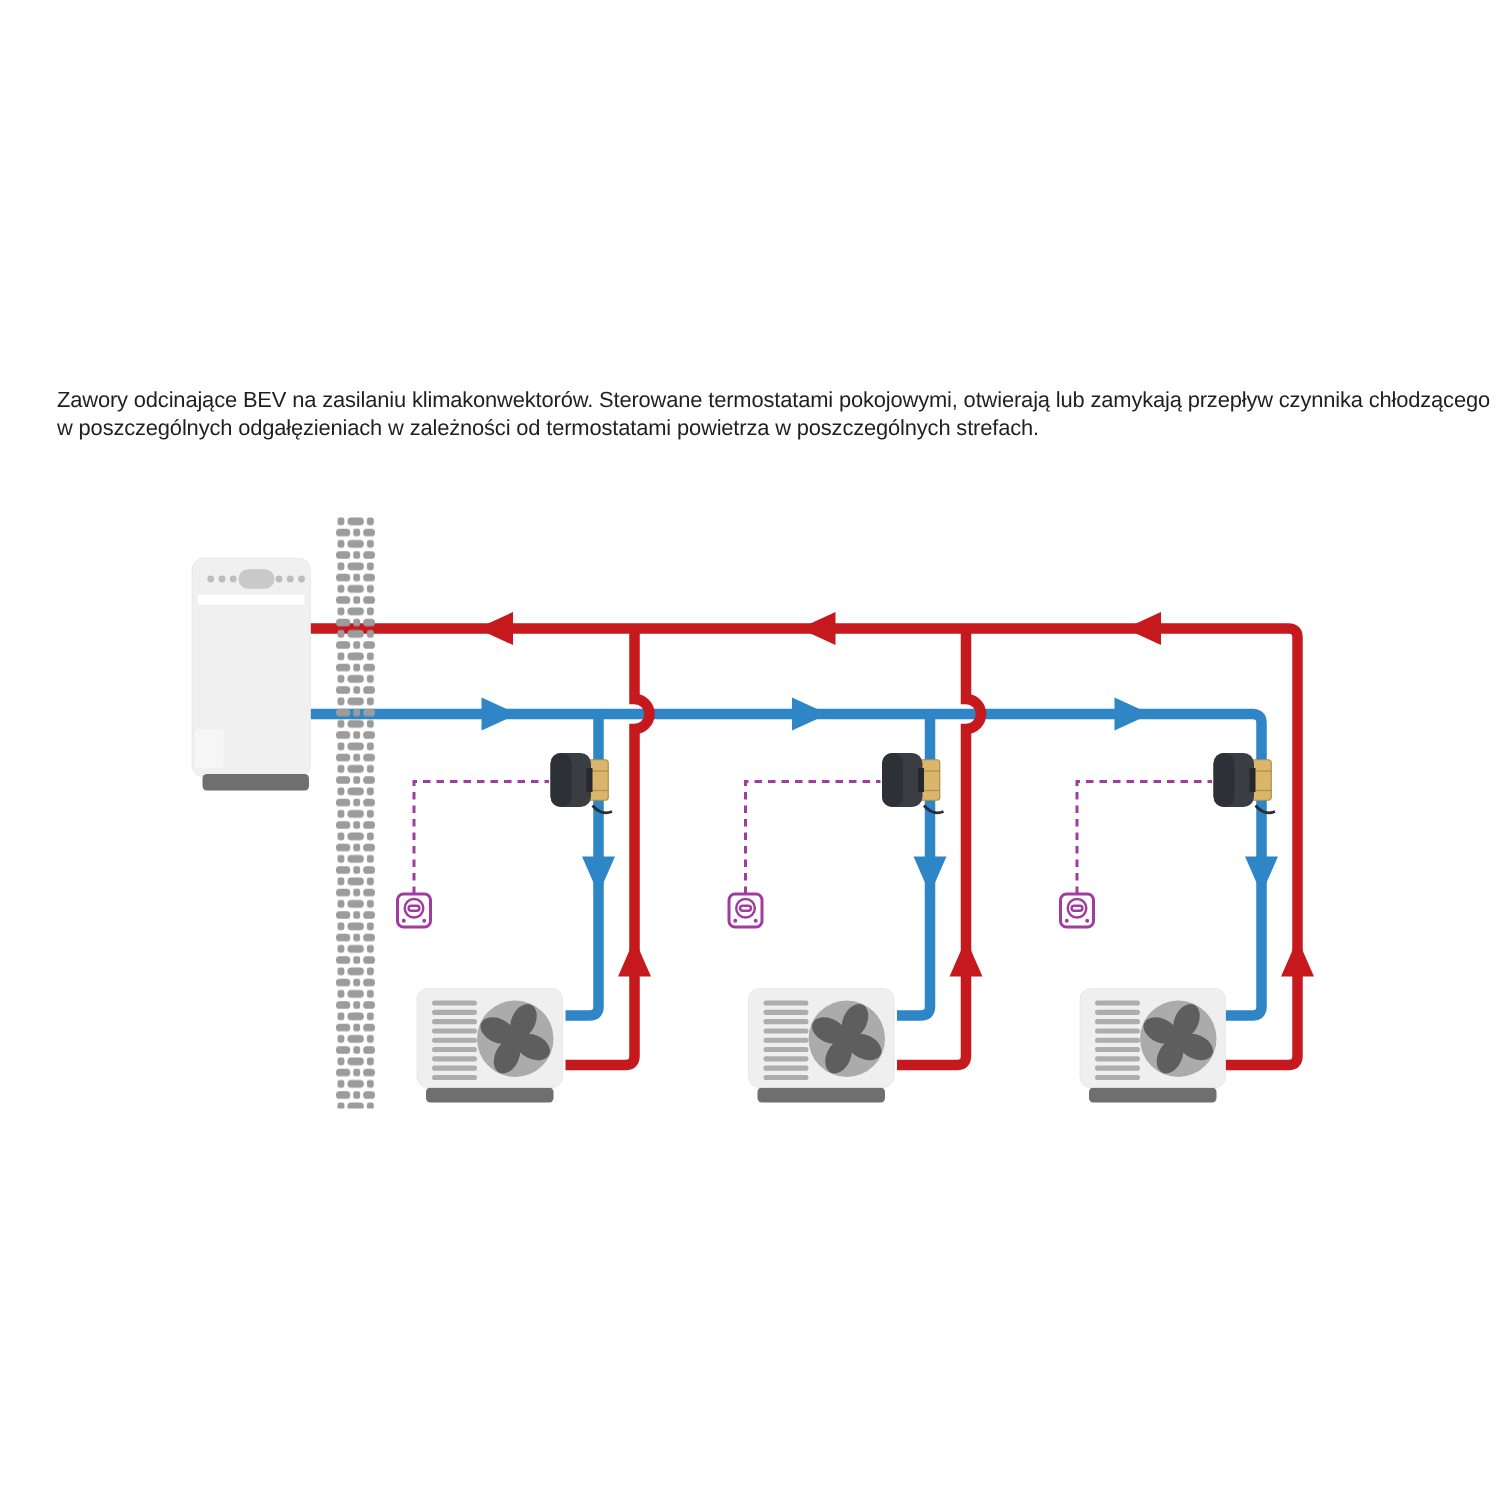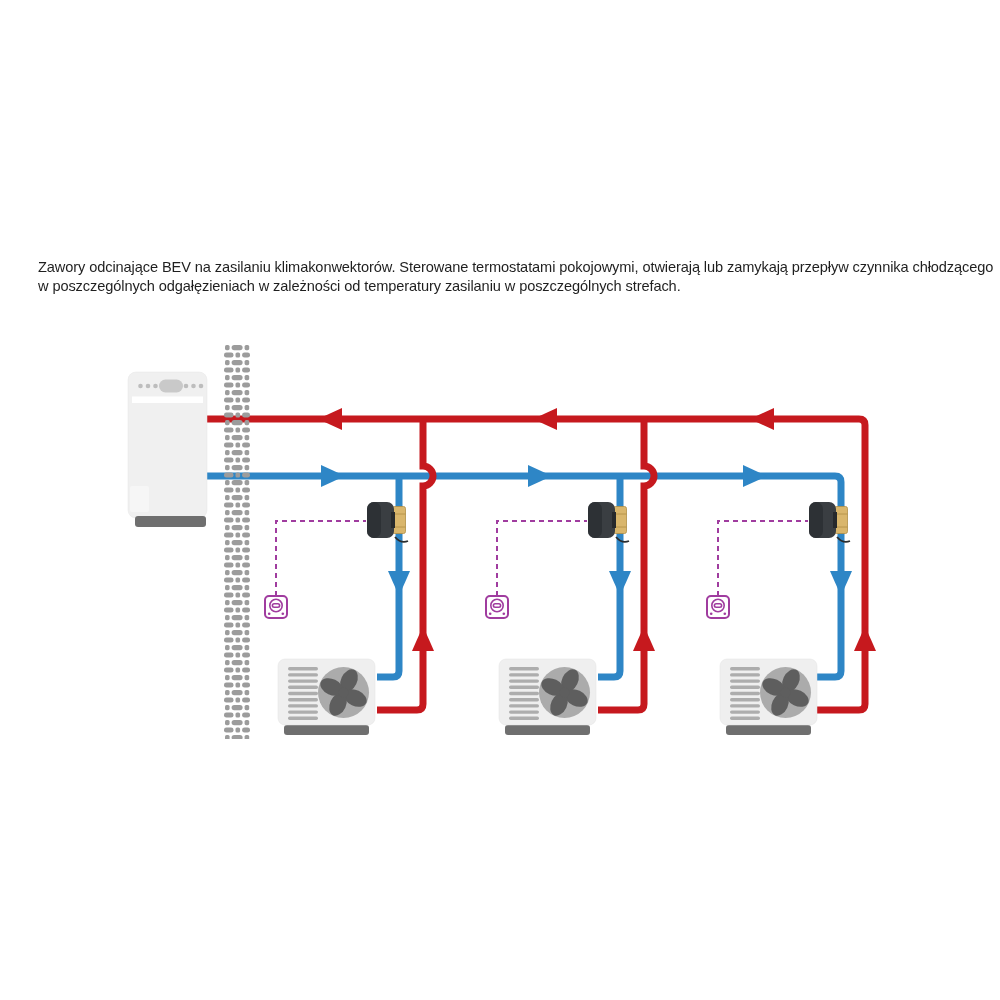--- a/index.html
+++ b/index.html
@@ -40,21 +40,21 @@
   .valve-cable{stroke:#2A2D30;stroke-width:1.8;fill:none;}
   .brick{fill:var(--wall);}
 </style>
 </head>
 <body>
 
 <div class="page">
 
   <div class="caption">
     <div>Zawory odcinające BEV na zasilaniu klimakonwektorów. Sterowane termostatami pokojowymi, otwierają lub zamykają przepływ czynnika chłodzącego</div>
-    <div>w poszczególnych odgałęzieniach w zależności od temperatury zasilaniu w poszczególnych strefach.</div>
+    <div>w poszczególnych odgałęzieniach w zależności od termostatami powietrza w poszczególnych strefach.</div>
   </div>
 
   <svg width="1000" height="1000" viewBox="0 0 1000 1000">
     <defs>
       <pattern id="brickPat" x="224" y="344" width="26" height="15" patternUnits="userSpaceOnUse">
         <rect class="brick" x="1" y="1" width="4.6" height="5.2" rx="1.6"></rect>
         <rect class="brick" x="7.6" y="1" width="11" height="5.2" rx="2.6"></rect>
         <rect class="brick" x="20.6" y="1" width="4.6" height="5.2" rx="1.6"></rect>
         <rect class="brick" x="0" y="8.4" width="9.5" height="5.2" rx="2.4"></rect>
         <rect class="brick" x="11.5" y="8.4" width="4.6" height="5.2" rx="1.6"></rect>

